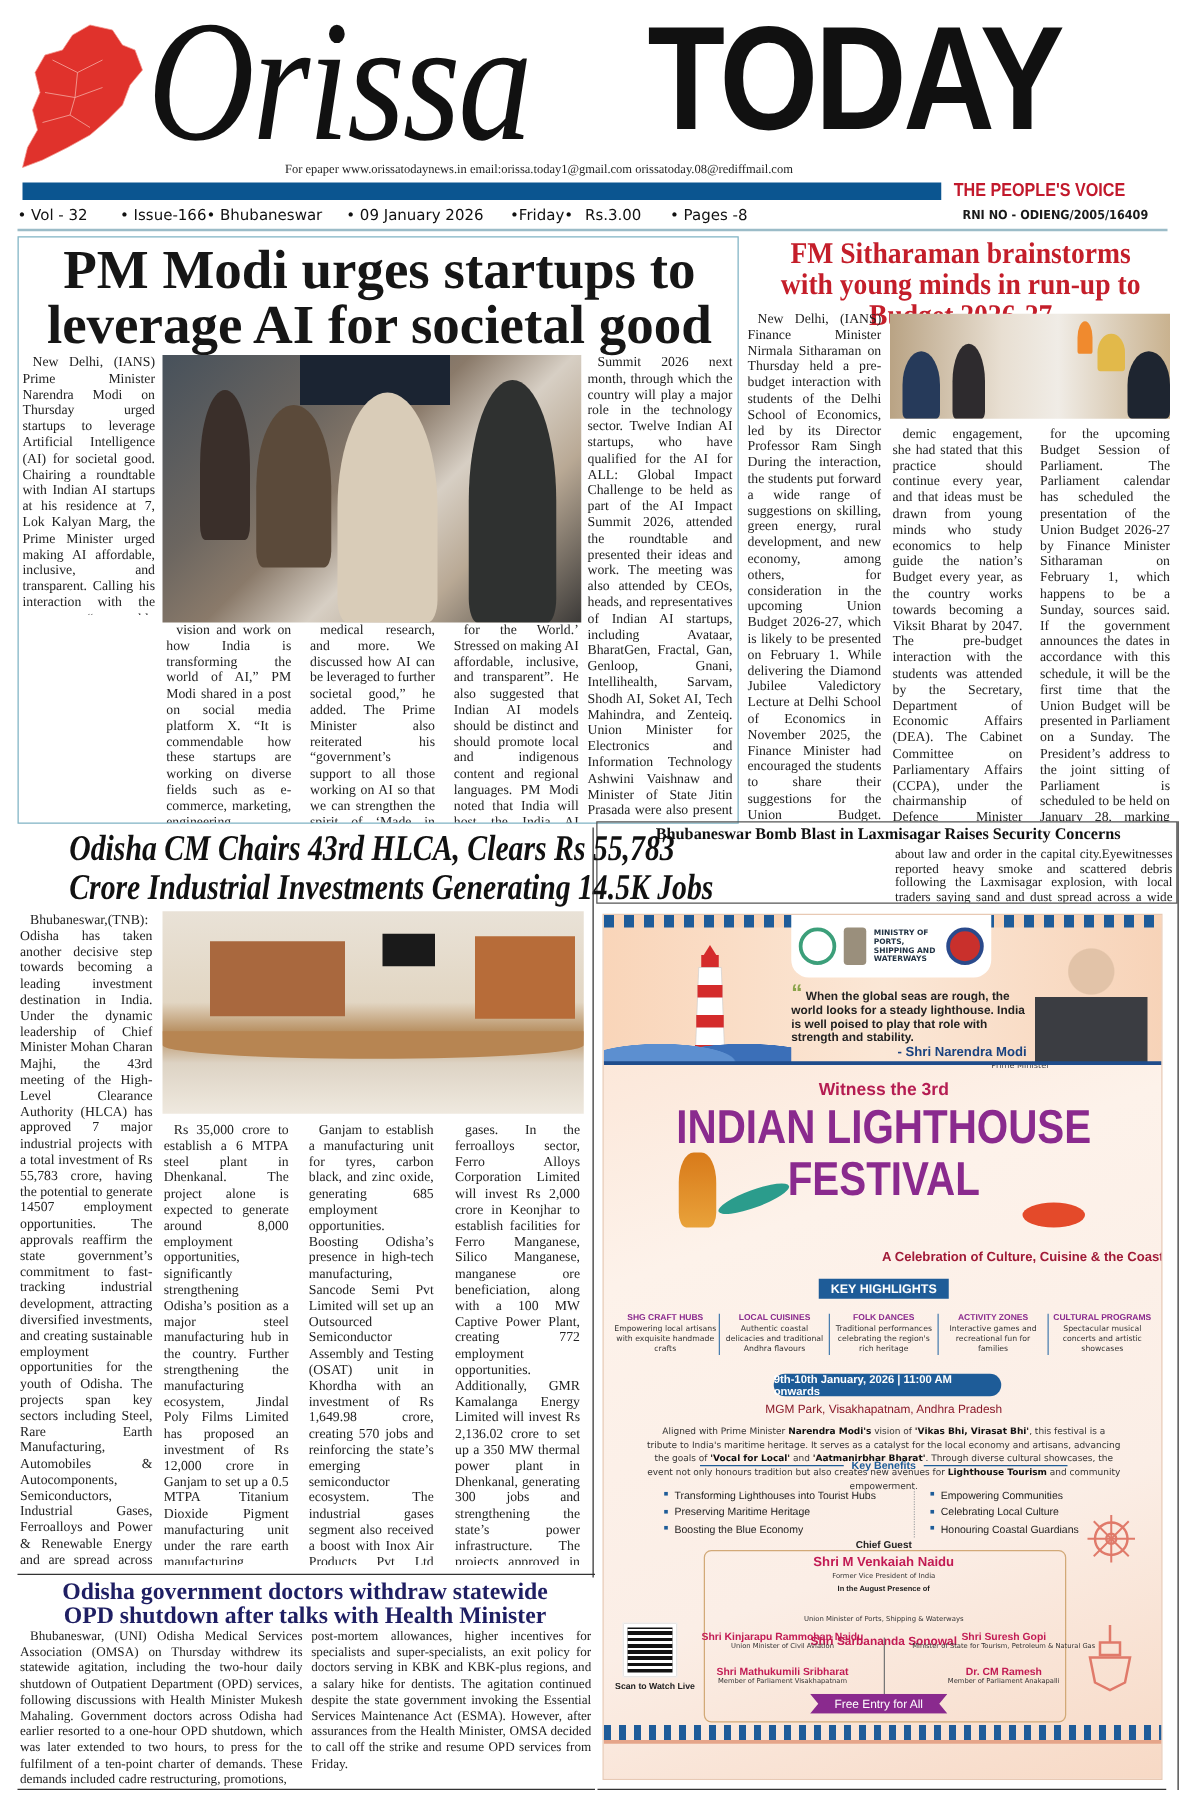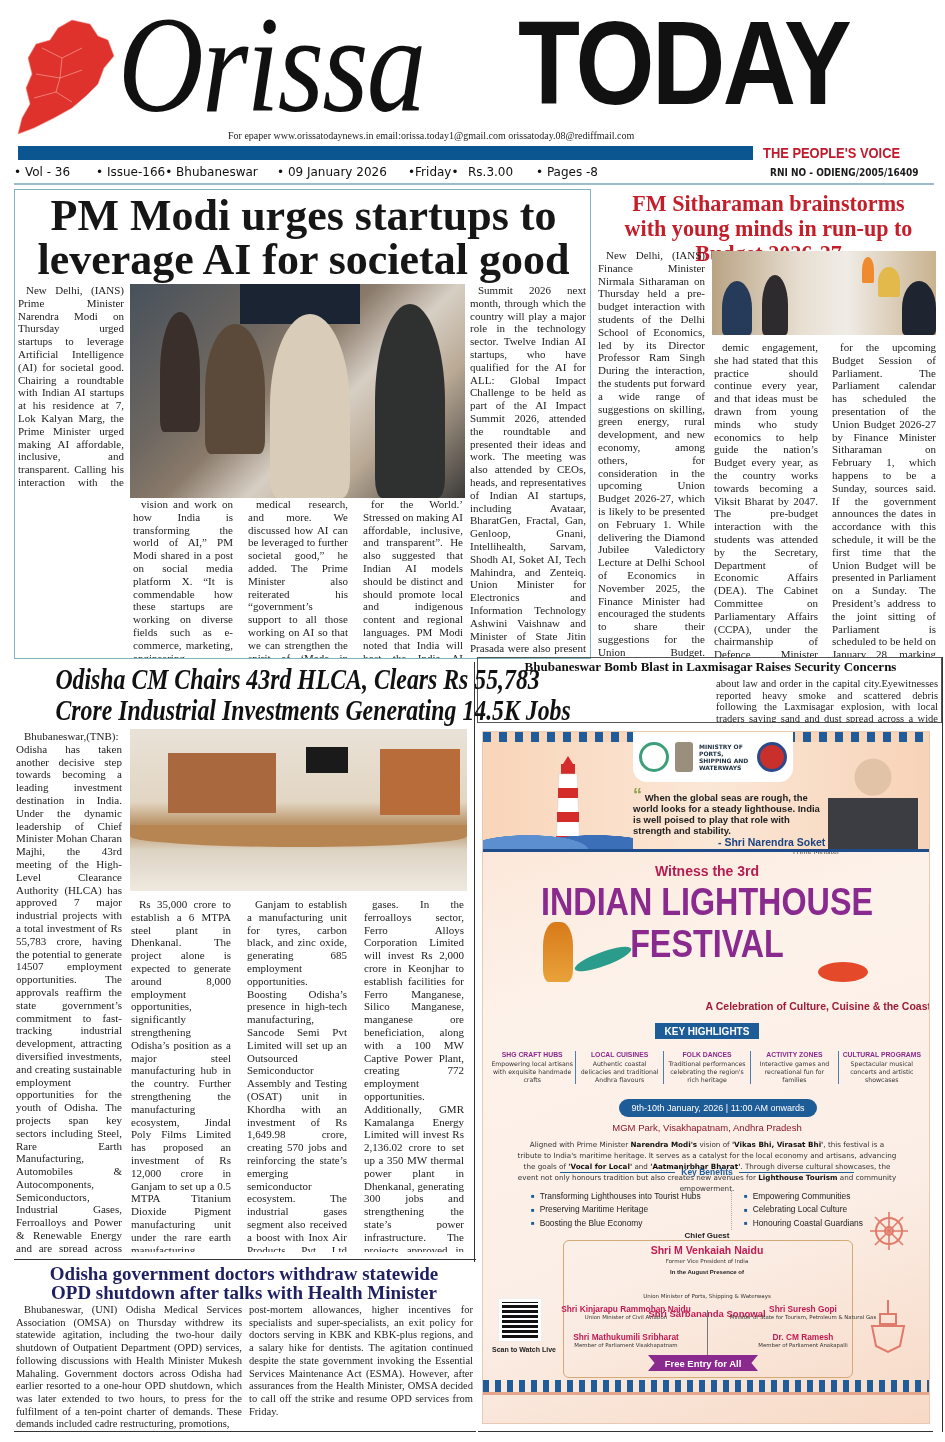--- a/index.html
+++ b/index.html
@@ -67,21 +67,21 @@
 #witness{left:0;top:131px;width:448px;text-align:center;font-family:"Liberation Sans",sans-serif;font-weight:bold;font-size:14px;color:#b51d52}
 #ilf1{left:0;top:150px;width:448px;text-align:center;font-family:"Liberation Sans",sans-serif;font-weight:bold;font-size:38px;line-height:40px;color:#8a2a8e;letter-spacing:0;transform:scaleX(0.85);transform-origin:center top}
 #ilf2{left:0;top:192px;width:448px;text-align:center;font-family:"Liberation Sans",sans-serif;font-weight:bold;font-size:38px;line-height:40px;color:#8a2a8e;transform:scaleX(0.85);transform-origin:center top}
 #celeb{left:0;top:268px;width:448px;text-align:right;font-family:"Liberation Sans",sans-serif;font-weight:bold;font-size:10.5px;color:#a11b38}
 #khbar{left:172px;top:291px;width:104px;height:16px;background:#1e5c98;color:#fff;font-family:"Liberation Sans",sans-serif;font-weight:bold;font-size:10px;display:flex;align-items:center;justify-content:center}
 #hl{left:6px;top:319px;width:436px;display:flex}
 .hli{flex:1;text-align:center;padding:0 2px;border-right:1px solid #4a7fb0}
 .hli:last-child{border-right:none}
 .hli .t{font-family:"Liberation Sans",sans-serif;font-weight:bold;font-size:6.8px;color:#8a2a8e}
 .hli .d{font-size:6.2px;line-height:8px;color:#333;margin-top:2px}
-#datebar{left:136px;top:367px;width:198px;height:18px;border-radius:9px;background:#1e5c98;color:#fff;font-family:"Liberation Sans",sans-serif;font-weight:normal;font-size:9px;display:flex;align-items:center;justify-content:center}
+#datebar{left:136px;top:367px;width:182px;height:18px;border-radius:9px;background:#1e5c98;color:#fff;font-family:"Liberation Sans",sans-serif;font-weight:bold;font-size:9px;display:flex;align-items:center;justify-content:center}
 #venue{left:0;top:390px;width:448px;text-align:center;font-family:"Liberation Sans",sans-serif;font-size:9.5px;color:#8b1a2a}
 #aligned{left:34px;top:407px;width:380px;text-align:center;font-size:7.2px;line-height:11px;color:#333}
 #aligned b{color:#111}
 #kb{left:44px;top:433px;width:360px;text-align:center;top:435px;font-family:"Liberation Sans",sans-serif;font-weight:bold;font-size:8.5px;color:#1e5c98}
 #kb::before,#kb::after{content:"";display:inline-block;width:115px;height:1px;background:#1e5c98;vertical-align:middle;margin:0 6px}
 #benL{left:48px;top:458px;width:200px}
 #benR{left:248px;top:458px;width:180px;border-left:1px dotted #aaa;padding-left:12px}
 .ben{font-family:"Liberation Sans",sans-serif;font-size:8.4px;line-height:13px;color:#222}
 .ben::before{content:"\25A0";color:#1e5c98;font-size:6px;margin-right:5px;vertical-align:middle}
 #guestbox{left:80px;top:508px;width:290px;height:138px;border:1px solid #d2a977;border-radius:6px}
@@ -90,21 +90,21 @@
 #cgrole{left:0;top:526px;width:448px;text-align:center;font-size:5.5px;color:#333}
 #aug{left:0;top:537px;width:448px;text-align:center;font-family:"Liberation Sans",sans-serif;font-weight:bold;font-size:6px;color:#222}
 #sonowal{left:0;top:576px;width:448px;text-align:center;font-family:"Liberation Sans",sans-serif;font-weight:bold;font-size:9.5px;color:#c21b54}
 #sonowalr{left:0;top:561px;width:448px;text-align:center;font-size:5.5px;color:#333}
 .gp{position:absolute;width:150px;text-align:center}
 .gp .n{font-family:"Liberation Sans",sans-serif;font-weight:bold;font-size:8.3px;color:#c21b54}
 .gp .r{font-size:5.4px;line-height:7px;color:#333}
 #qr{left:16px;top:567px;width:42px;height:42px;background:
  repeating-linear-gradient(0deg,#111 0 3px,#fff 3px 5px),#111;border:3px solid #fff;outline:1px solid #eee}
 #scan{left:6px;top:614px;width:70px;text-align:center;font-family:"Liberation Sans",sans-serif;font-weight:bold;font-size:7px;color:#222}
-#free{left:165px;top:623px;width:110px;height:16px;background:#8a2a8e;color:#fff;font-family:"Liberation Sans",sans-serif;font-weight:bold;font-size:9.5px;display:flex;align-items:center;justify-content:center;clip-path:polygon(0 0,100% 0,94% 50%,100% 100%,0 100%,6% 50%)}
+#free{left:165px;top:623px;width:110px;height:16px;background:#8a2a8e;color:#fff;font-family:"Liberation Sans",sans-serif;font-weight:normal;font-size:9.5px;display:flex;align-items:center;justify-content:center;clip-path:polygon(0 0,100% 0,94% 50%,100% 100%,0 100%,6% 50%)}
 #adBot{left:0;top:648px;width:448px;height:12px;background:repeating-linear-gradient(90deg,#1f5c99 0 6px,transparent 6px 12px)}
 #adBotLine{left:0;top:660px;width:448px;height:3px;background:#e5a58a}
 #ship{left:385px;top:568px;width:40px;height:54px}
 #wheel{left:385px;top:478px;width:42px;height:42px}
 #rule7{left:478px;top:1431px;width:455px;height:1px;background:#333}
 #vline2{left:942px;top:657px;width:1px;height:775px;background:#333}
 </style>
 </head>
 <body>
 
@@ -112,21 +112,21 @@
   <svg id="map" class="abs" viewBox="0 0 130 118">
     <path d="M60 2 L78 6 L86 18 L96 22 L102 38 L92 50 L86 66 L74 78 L60 90 L42 100 L22 110 L6 116 L10 100 L18 86 L14 70 L20 56 L16 40 L24 26 L38 22 L46 10 Z" fill="#e0322c" stroke="#f29a90" stroke-width="0.6"></path>
     <path d="M30 30 L50 40 L70 30 M24 56 L48 60 L70 52 M22 80 L44 74 L60 84 M50 40 L48 60 L44 74" stroke="#f6b1a8" stroke-width="0.6" fill="none"></path>
   </svg>
   <div id="orissa" class="abs">Orissa</div>
   <div id="today" class="abs">TODAY</div>
   <div id="contact" class="abs">For epaper www.orissatodaynews.in email:orissa.today1@gmail.com orissatoday.08@rediffmail.com</div>
   <div id="bluebar" class="abs"></div>
   <div id="tagline" class="abs">THE PEOPLE'S VOICE</div>
   <div id="infobar" class="abs">
-    <span style="width:82px">• Vol - 36</span>
+    <span style="width:82px">• Vol - 32</span>
     <span style="width:181px">• Issue-166• Bhubaneswar</span>
     <span style="width:131px">• 09 January 2026</span>
     <span style="width:60px">•Friday•</span>
     <span style="width:68px">Rs.3.00</span>
     <span style="width:80px">• Pages -8</span>
   </div>
   <div id="rni" class="abs">RNI NO - ODIENG/2005/16409</div>
   <div id="rule1" class="abs"></div>
 </div>
 
@@ -227,21 +227,21 @@
   <svg id="lighthouse" class="abs" viewBox="0 0 30 100">
     <rect x="8" y="14" width="14" height="10" fill="#d42b2b"></rect>
     <polygon points="6,24 24,24 27,100 3,100" fill="#fff" stroke="#ccc" stroke-width="0.5"></polygon>
     <rect x="5" y="38" width="20" height="10" fill="#d42b2b"></rect>
     <rect x="4" y="62" width="22" height="10" fill="#d42b2b"></rect>
     <rect x="3" y="86" width="24" height="10" fill="#d42b2b"></rect>
     <polygon points="10,14 20,14 15,6" fill="#d42b2b"></polygon>
   </svg>
   <div class="abs" style="left:0;top:92px;width:150px;height:26px;background:radial-gradient(ellipse at 30% 100%,#5c8fd0 0 40%,transparent 41%),radial-gradient(ellipse at 75% 100%,#3b6fb8 0 40%,transparent 41%)"></div>
   <div id="quote" class="abs"><span class="qm">“</span> <span>When the global seas are rough, the world looks for a steady lighthouse. India is well poised to play that role with strength and stability.</span></div>
-  <div id="qauth" class="abs">- Shri Narendra Soket</div>
+  <div id="qauth" class="abs">- Shri Narendra Modi</div>
   <div id="qrole" class="abs">Prime Minister</div>
   <div id="pmpic" class="abs"></div>
   <div id="adTopLine" class="abs"></div>
 
   <div id="witness" class="abs">Witness the 3rd</div>
   <div id="ilf1" class="abs">INDIAN LIGHTHOUSE</div>
   <div id="ilf2" class="abs">FESTIVAL</div>
   <div class="abs" style="left:60px;top:190px;width:30px;height:60px;background:linear-gradient(#d87a1a,#e9a23a);border-radius:40% 40% 20% 20%"></div>
   <div class="abs" style="left:90px;top:220px;width:60px;height:14px;background:#2b9c8c;border-radius:50%;transform:rotate(-20deg)"></div>
   <div class="abs" style="left:335px;top:230px;width:50px;height:20px;background:#e44a2a;border-radius:50%"></div>

